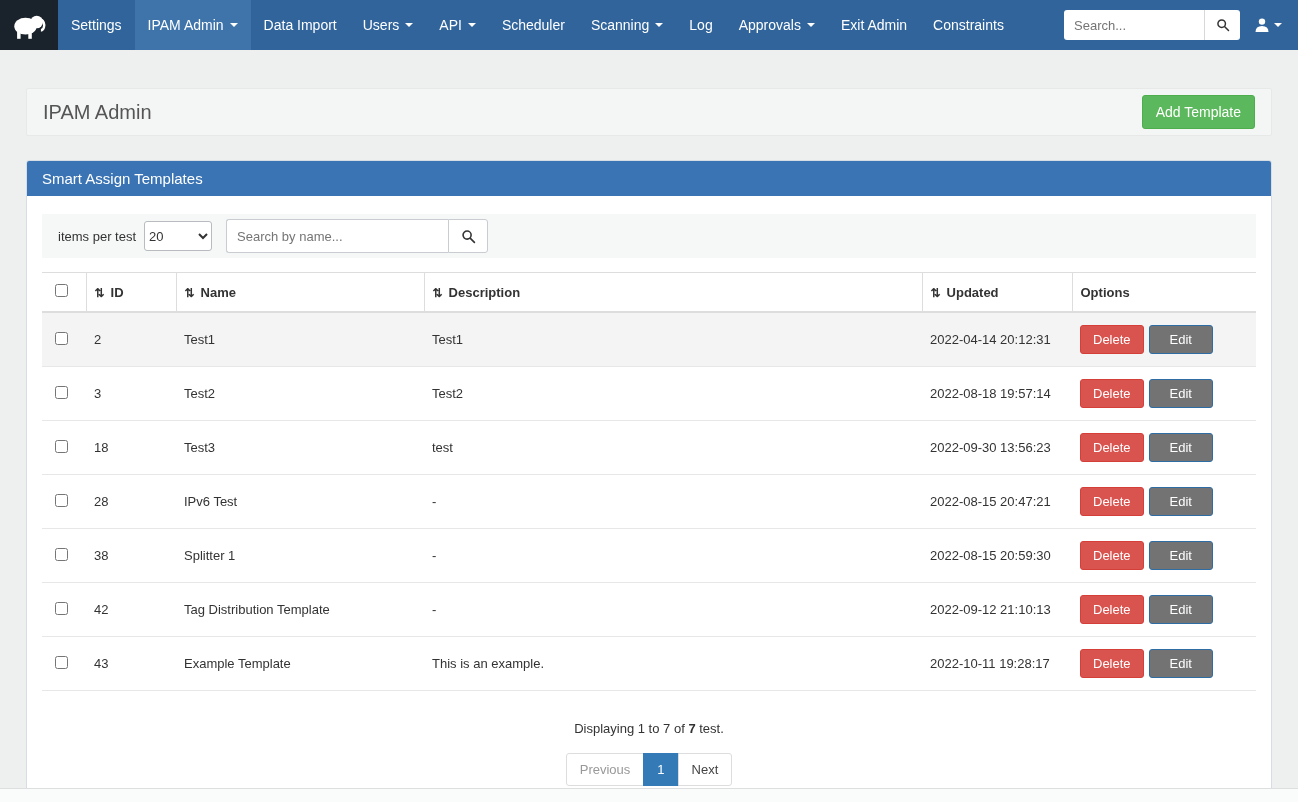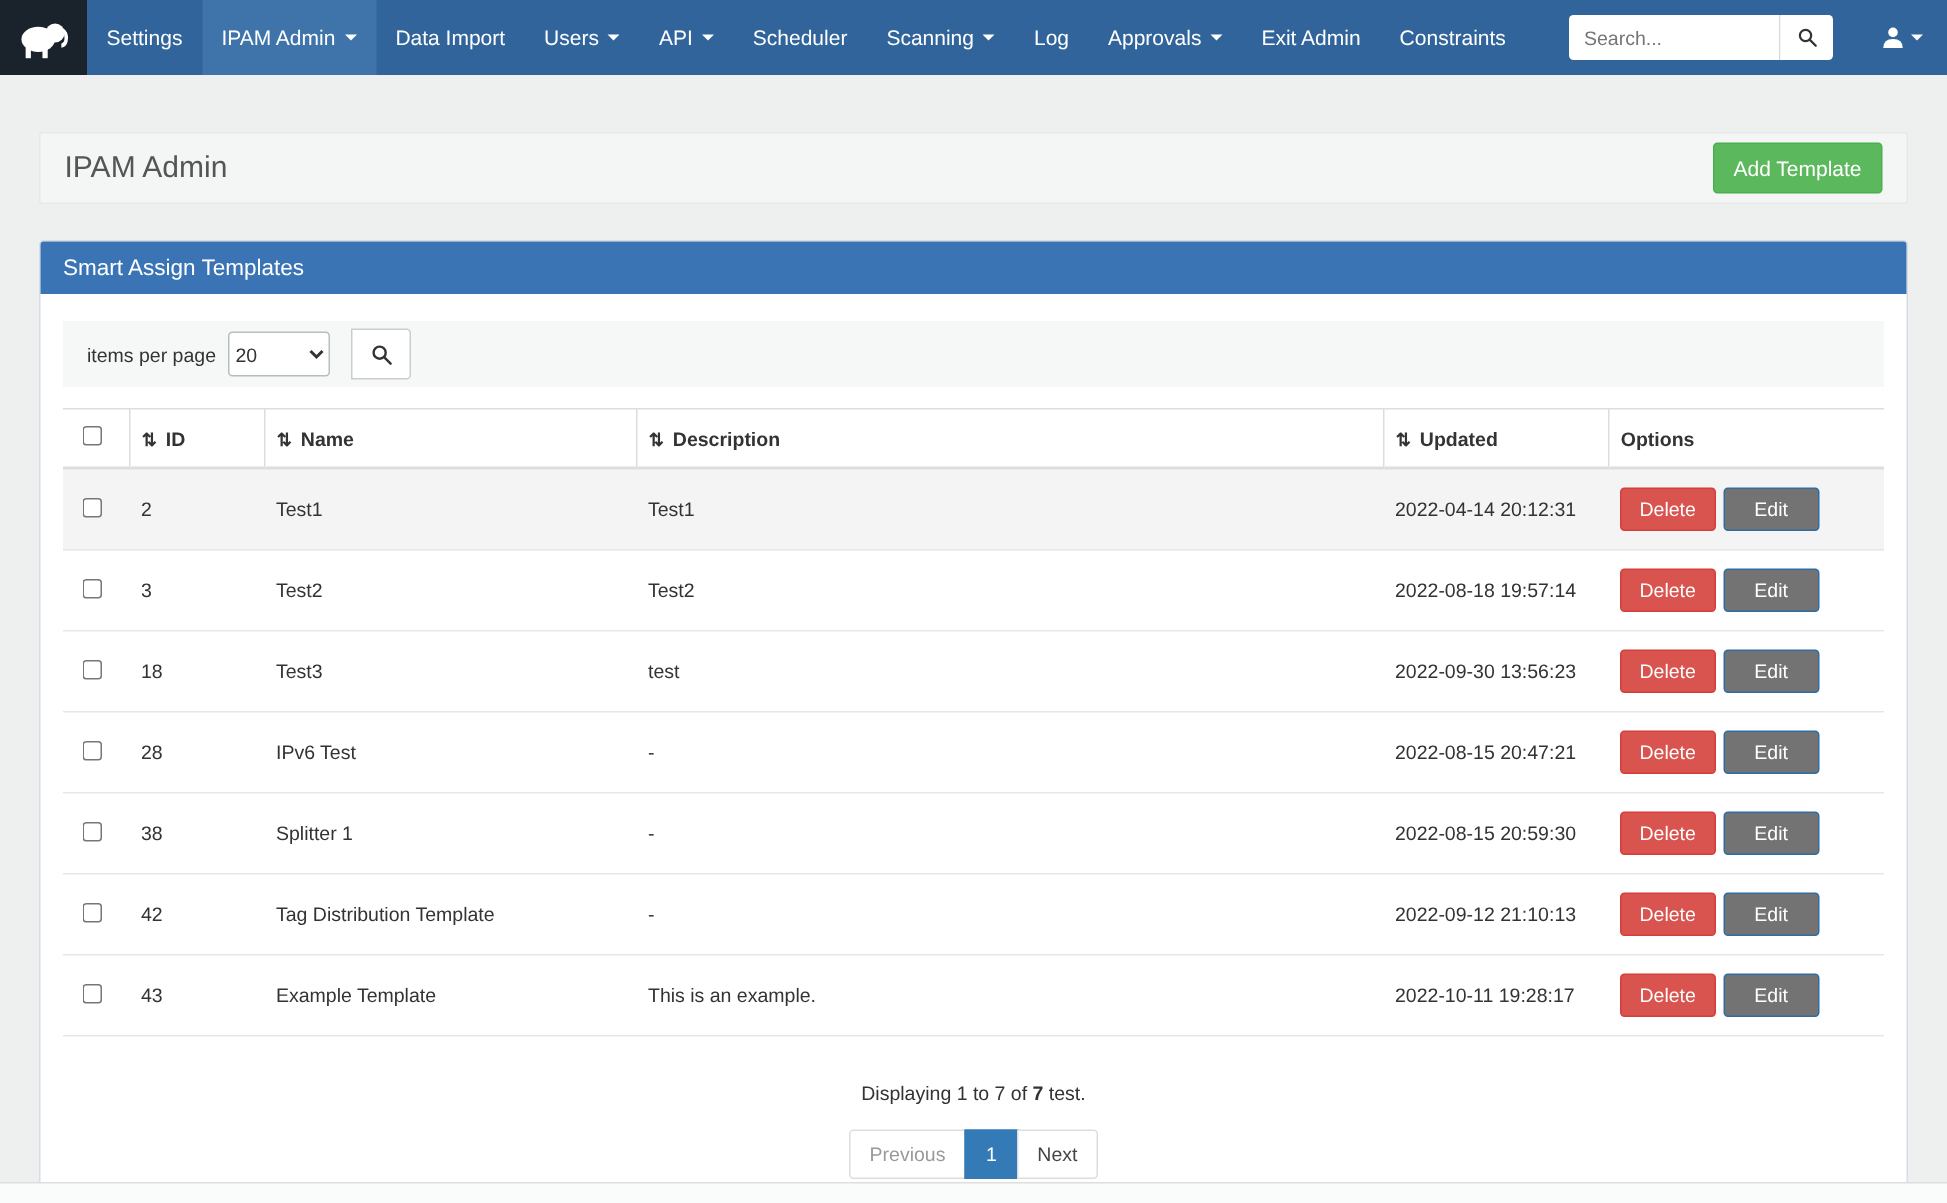--- a/index.html
+++ b/index.html
@@ -42,21 +42,21 @@
     display: inline-block;
     margin-left: 6px;
     border-left: 4px solid transparent;
     border-right: 4px solid transparent;
     border-top: 4px solid #fff;
   }
   .nav-spacer { flex: 1; }
   .nav-search {
     display: flex;
     align-items: center;
-    margin-right: 32px;
+    margin-right: 14px;
   }
   .nav-search input {
     width: 140px;
     height: 30px;
     border: none;
     border-radius: 3px 0 0 3px;
     padding: 0 10px;
     font-size: 13px;
     font-family: "Liberation Sans", sans-serif;
     color: #555;
@@ -340,25 +340,26 @@
   <div class="page-titlebar">
     <h1>IPAM Admin</h1>
     <button class="btn-add">Add Template</button>
   </div>
 
   <div class="panel">
     <div class="panel-header">Smart Assign Templates</div>
     <div class="panel-body">
 
       <div class="toolbar">
-        <span class="ipp-label">items per page</span>
+        <span class="ipp-label">items per test</span>
         <select class="ipp-select">
           <option>20</option>
         </select>
         <div class="name-search">
+          <input type="text" placeholder="Search by name..." style="">
           <button>
             <span>
               <svg viewBox="0 0 16 16" width="15" height="15">
                 <circle cx="6.5" cy="6.5" r="4.3" fill="none" stroke="#333" stroke-width="1.7"></circle>
                 <line x1="10" y1="10" x2="14.3" y2="14.3" stroke="#333" stroke-width="1.7" stroke-linecap="round"></line>
               </svg>
             </span>
           </button>
         </div>
       </div>

